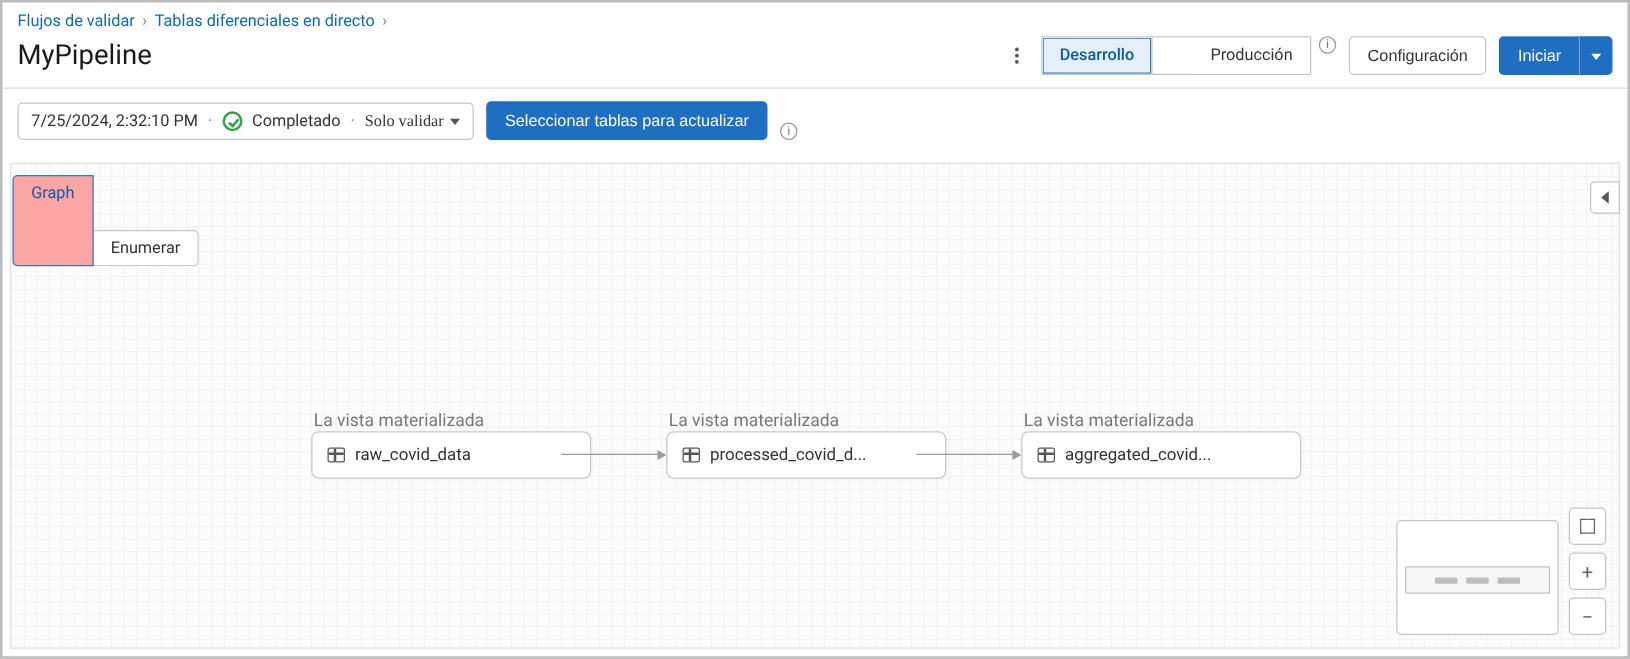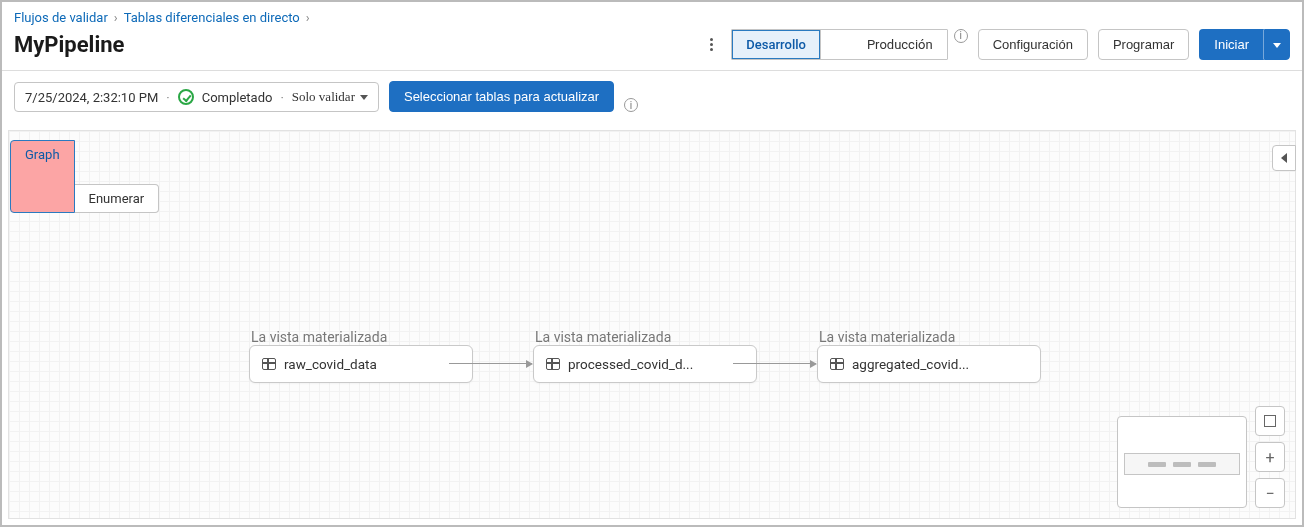--- a/index.html
+++ b/index.html
@@ -29,21 +29,21 @@
   }
   .breadcrumb a { color: #0e6ab8; text-decoration: none; cursor: pointer; }
   .breadcrumb .sep { color: #888; }
   .title-row {
     display: flex;
     align-items: center;
     justify-content: space-between;
   }
   .page-title {
     font-size: 22px;
-    font-weight: 700;
+    font-weight: 400;
     color: #1a1a1a;
     text-align: right;
   }
   .title-actions {
     display: flex;
     align-items: center;
     gap: 10px;
   }
   .kebab {
     padding: 4px 4px;
@@ -313,21 +313,20 @@
         <span></span>
           <span></span>
           <span></span>
       </div>
       <div class="segmented">
         <div class="seg active">Desarrollo</div>
         <div class="seg">Producción</div>
       </div>
       <div class="info-dot">i</div>
       <button class="btn">Configuración</button>
-      <button class="btn">Programar</button>
       <div class="split">
         <button class="btn btn-primary">Iniciar</button>
         <button class="btn btn-primary"><span class="chev-down"></span></button>
       </div>
     </div>
   </div>
 </div>
 
 <div class="subheader">
   <div class="pill">

